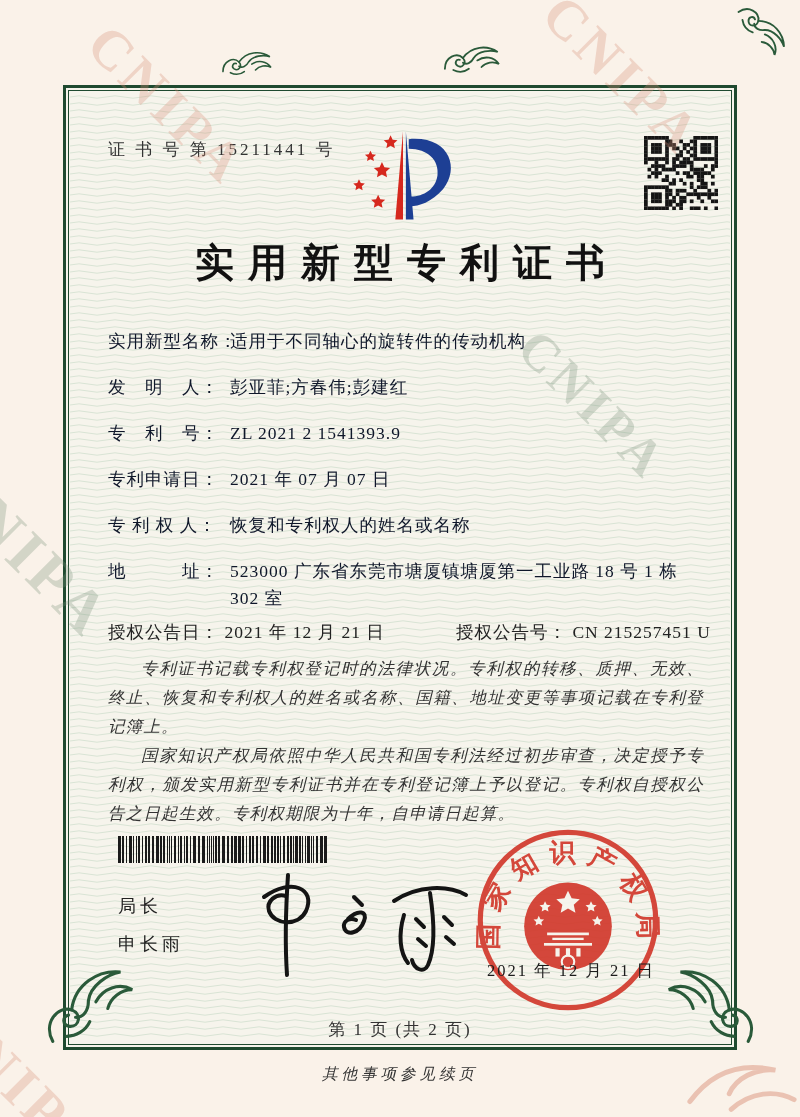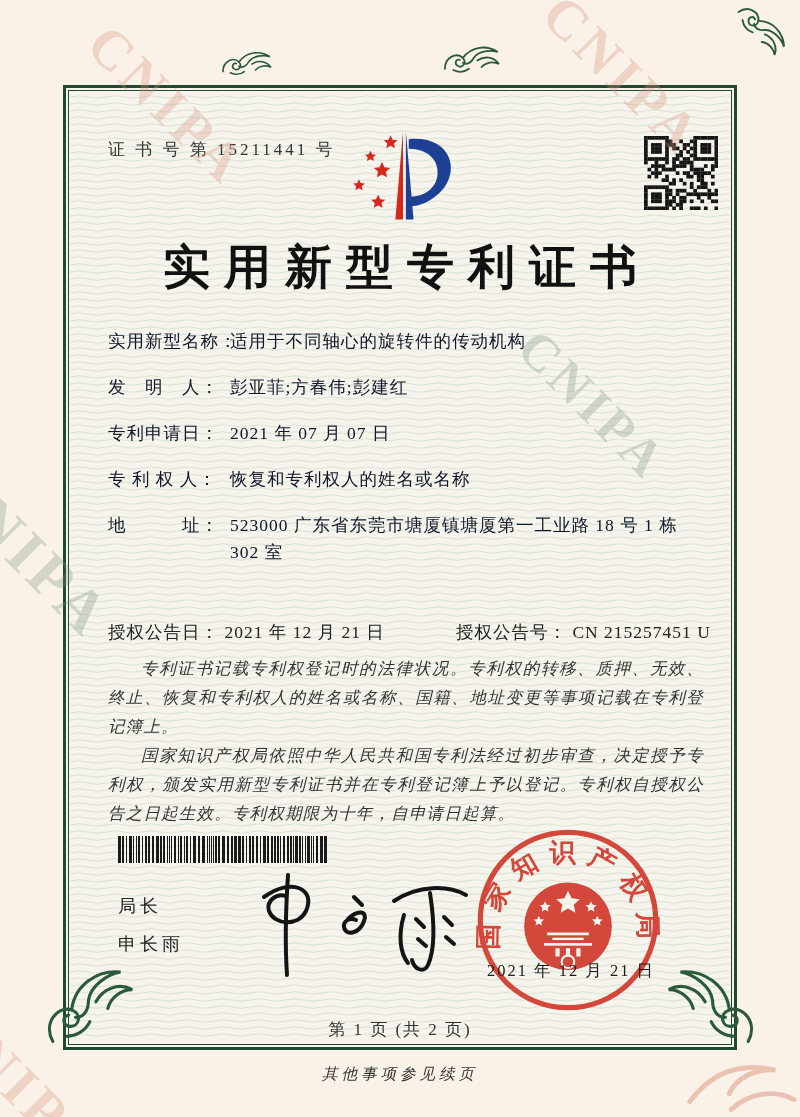--- a/index.html
+++ b/index.html
@@ -43,21 +43,21 @@
     position:absolute; left:42px; top:50px;
     font-size:17px; letter-spacing:3px; color:#333;text-align:center;
   }
   .logo { position:absolute; left:270px; top:36px; width:134px; height:104px; }
   .logo svg { width:100%; height:100%; display:block; }
   .qr { position:absolute; left:578px; top:48px; width:74px; height:74px; }
   .qr svg { display:block; }
 
   .title {
     position:absolute; left:0; top:148px; width:100%;
-    text-align:center; font-size:47px; font-weight:bold;
+    text-align:center; font-size:39px; font-weight:bold;
     letter-spacing:14px; color:#111; text-indent:14px;
   }
 
   .fields { position:absolute; left:42px; top:240px; width:600px; }
   .field { position:relative; margin-bottom:19px; font-size:17.5px; line-height:27px; color:#0f172a; letter-spacing:1px; display:flex; }
   .field .lbl { display:inline-block; width:122px; flex:0 0 122px; white-space:nowrap; }
   .field .val { display:inline-block; max-width:470px; }
 
   .grant-row { position:absolute; left:42px; top:532px; width:600px; font-size:17.5px; color:#222; letter-spacing:1px; }
   .grant-pair { white-space:nowrap;text-align:center; }
@@ -551,20 +551,24 @@
     <div class="fields">
       <div class="field">
         <span class="lbl">实用新型名称：</span>
         <span class="val">适用于不同轴心的旋转件的传动机构</span>
       </div>
       <div class="field">
         <span class="lbl">发　明　人：</span>
         <span class="val">彭亚菲;方春伟;彭建红</span>
       </div>
       <div class="field">
+        <span class="lbl">专　利　号：</span>
+        <span class="val">ZL 2021 2 1541393.9</span>
+      </div>
+      <div class="field">
         <span class="lbl">专利申请日：</span>
         <span class="val">2021 年 07 月 07 日</span>
       </div>
       <div class="field">
         <span class="lbl">专 利 权 人：</span>
         <span class="val">恢复和专利权人的姓名或名称</span>
       </div>
       <div class="field">
         <span class="lbl">地　　　址：</span>
         <span class="val" style="max-width:452px;">523000 广东省东莞市塘厦镇塘厦第一工业路 18 号 1 栋 302 室</span>

